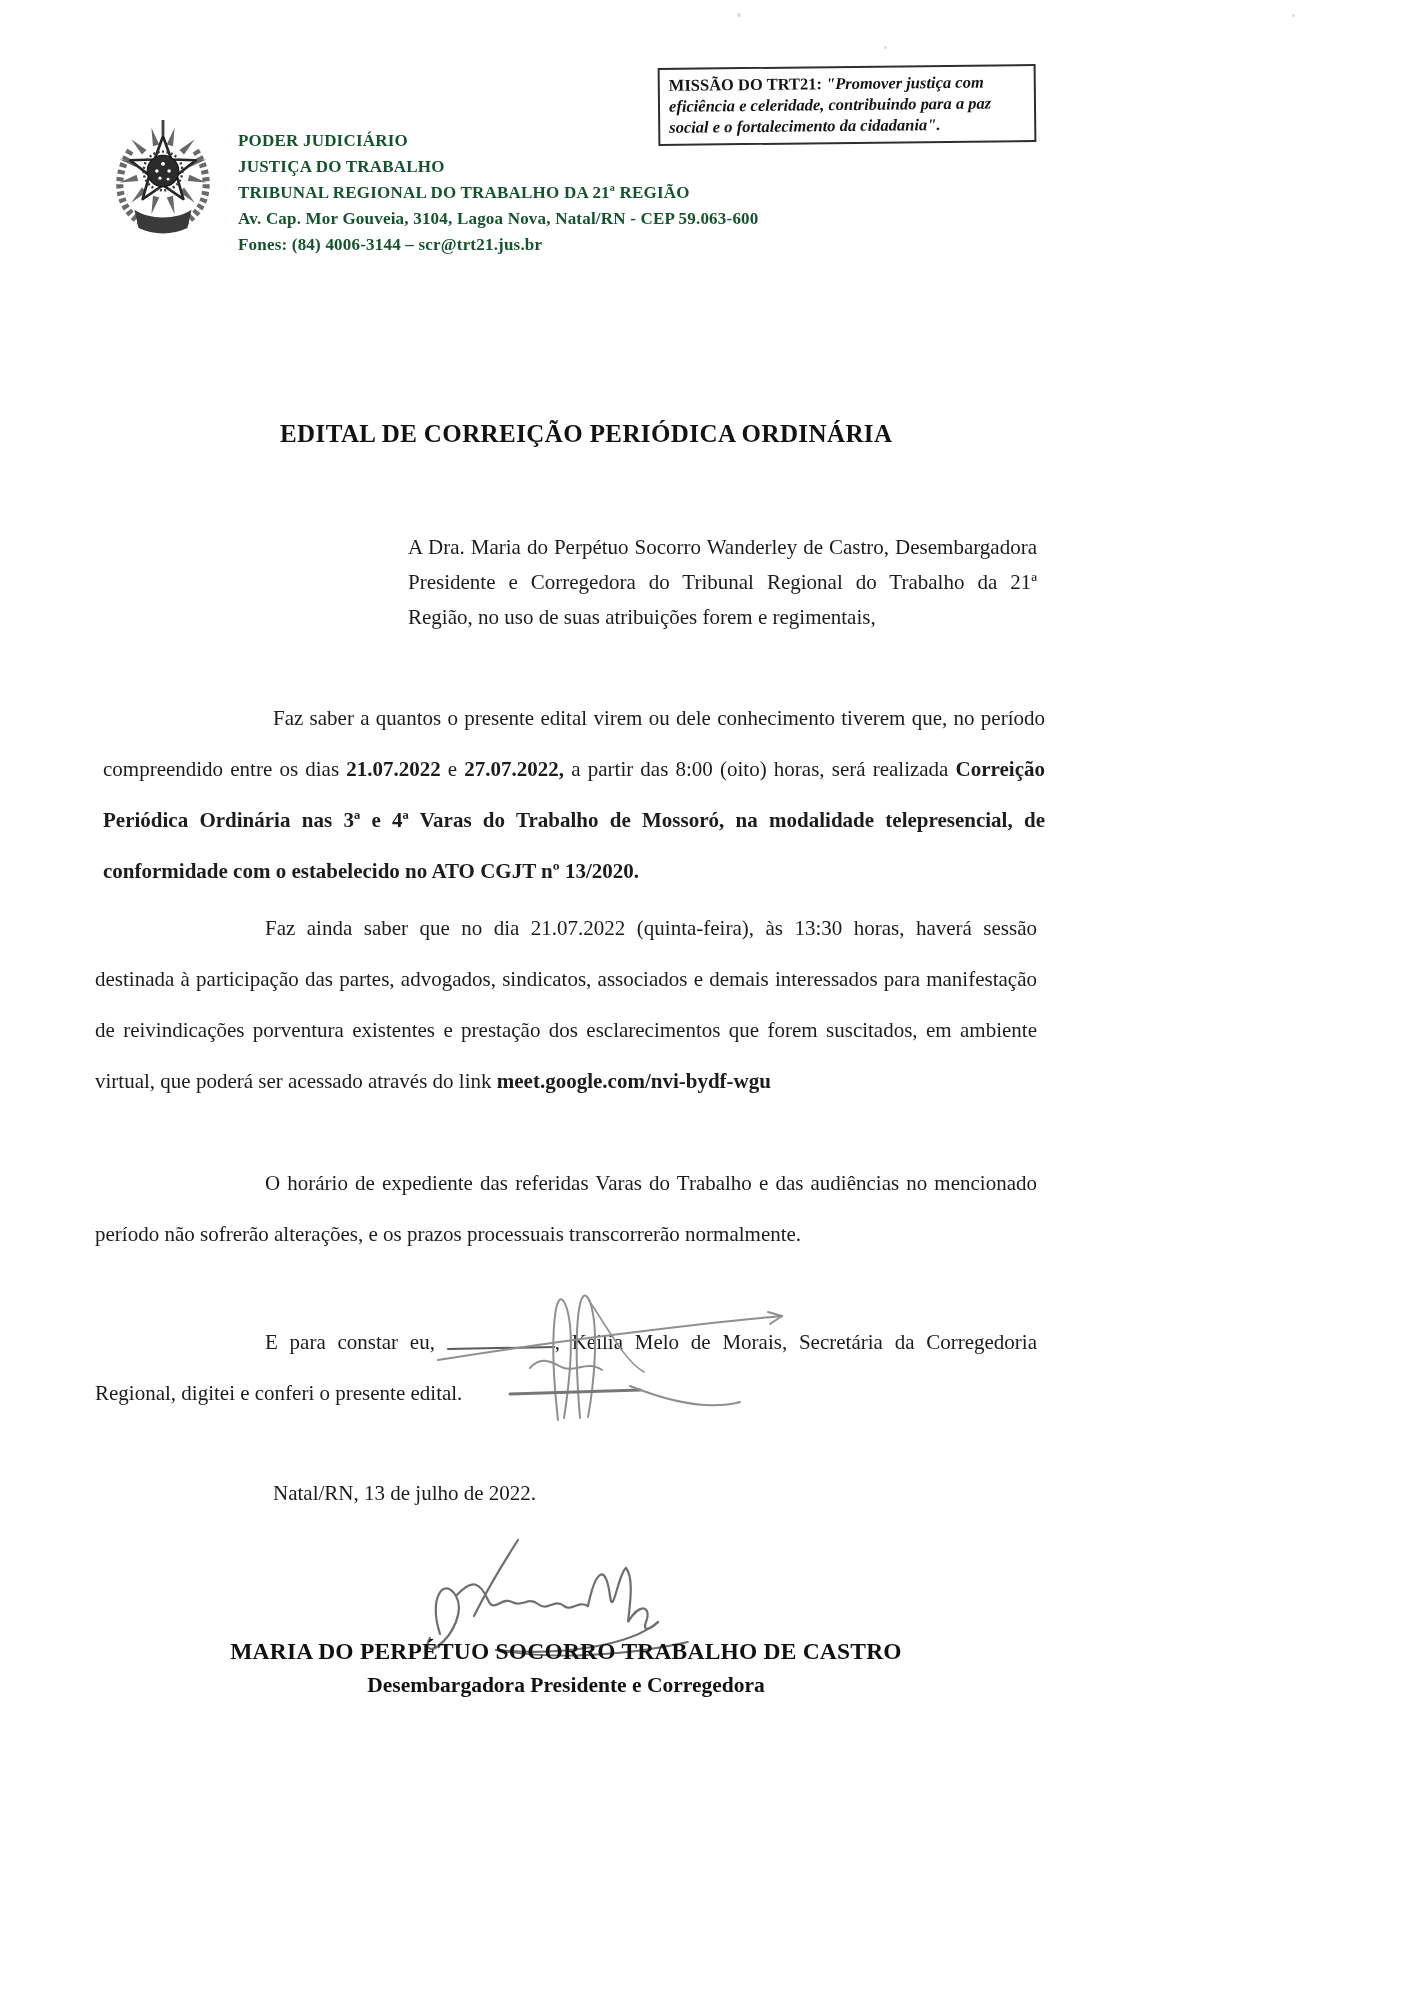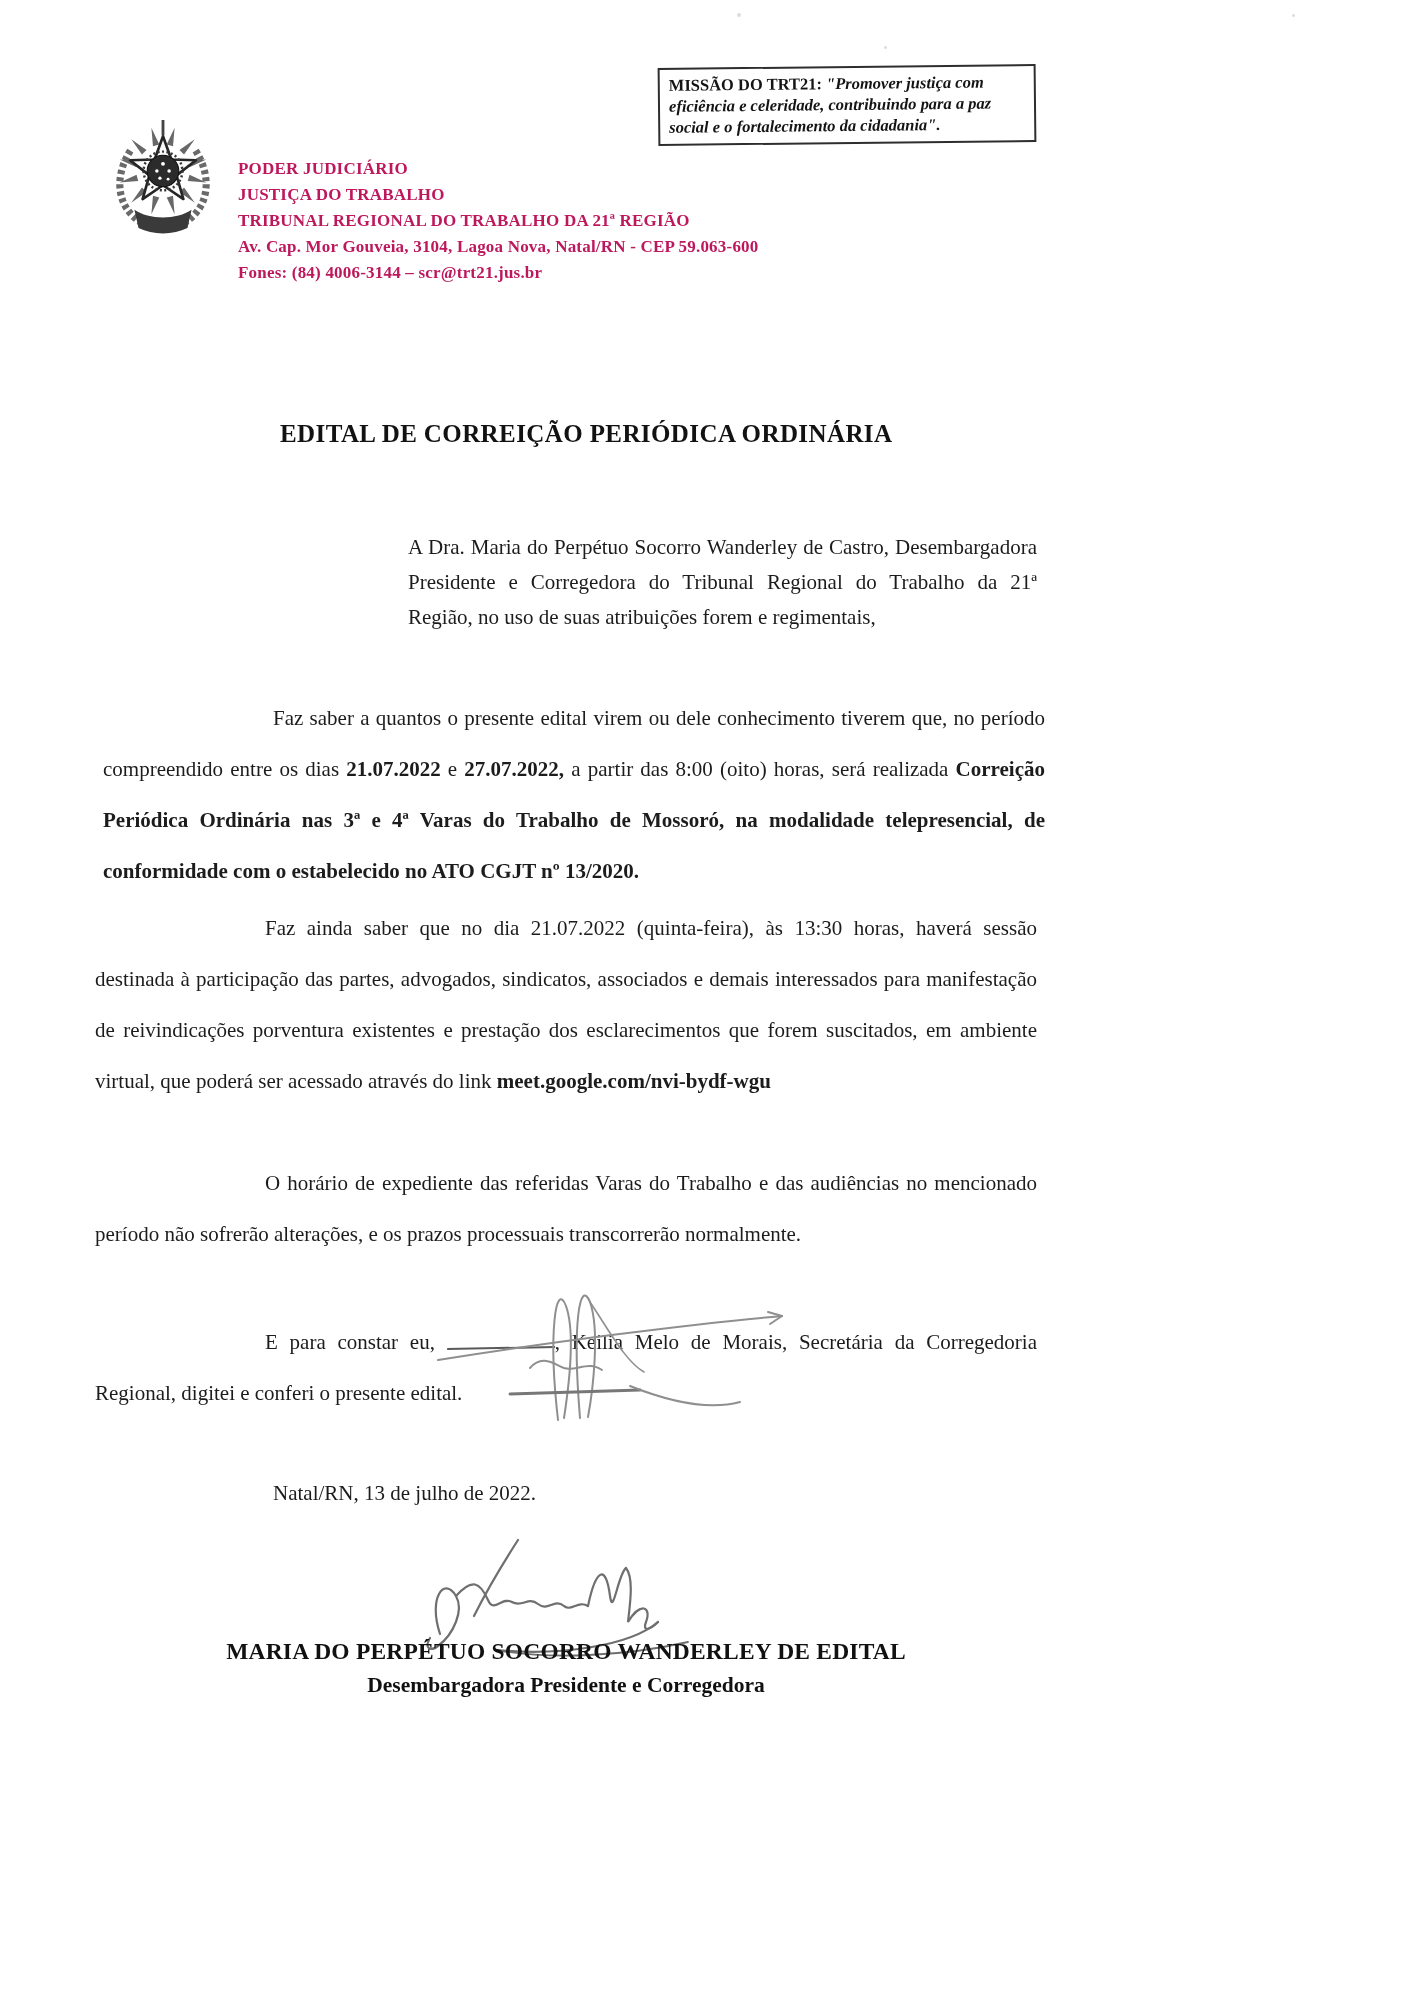--- a/index.html
+++ b/index.html
@@ -21,21 +21,21 @@
     padding:5px 9px 6px 9px;
     font-size:16.5px; line-height:21px;
     font-weight:bold; color:#141414;
     transform:rotate(-0.6deg);
     text-align:left;
   }
   .mission-quote{ font-style:italic; }
 
   
   .logo { position:absolute; left:112px; top:120px; width:102px; height:120px; filter:contrast(1.05); }
-  .org  { position:absolute; left:238px; top:128px; font-weight:bold; font-size:17px; line-height:26px; color:#be185d; letter-spacing:0.2px;margin-top:28px; }
+  .org  { position:absolute; left:238px; top:128px; font-weight:bold; font-size:17px; line-height:26px; color:#14532d; letter-spacing:0.2px; }
 
   .doc-title{
     position:absolute; left:280px; top:420px;
     font-size:25px; font-weight:bold; letter-spacing:0.4px; color:#121212;
   }
 
   .addressee{
     position:absolute; left:408px; top:530px; width:629px;
     font-size:21px; line-height:35px; text-align:justify;
   }
@@ -153,16 +153,16 @@
     <svg viewBox="0 0 310 135" xmlns="http://www.w3.org/2000/svg" fill="none" stroke="#6f6f6f" stroke-width="2.2" stroke-linecap="round">
       <path d="M 118,2 C 100,30 84,58 74,78"></path>
       <path d="M 40,96 C 28,60 44,38 56,58 C 64,72 54,96 38,108 C 30,114 24,110 30,100"></path>
       <path d="M 56,58 C 72,40 80,44 88,62 C 94,76 102,58 112,64 C 122,70 128,58 138,66 C 148,74 154,60 164,68 C 172,74 178,62 188,68"></path>
       <path d="M 188,68 C 196,30 206,26 210,58 C 213,80 218,36 226,30 C 234,40 230,66 228,84 C 240,64 252,68 246,84 C 242,94 250,92 258,84"></path>
       <path d="M 258,84 C 230,108 160,118 96,112"></path>
       <path d="M 96,112 C 150,122 226,118 288,104" stroke-width="1.8"></path>
     </svg>
   </div>
 
-  <p class="signer-name">MARIA DO PERPÉTUO SOCORRO WANDERLEY DE EDITAL</p>
+  <p class="signer-name">MARIA DO PERPÉTUO SOCORRO TRABALHO DE CASTRO</p>
   <p class="signer-role">Desembargadora Presidente e Corregedora</p>
 
 </div>
 
 </body></html>

